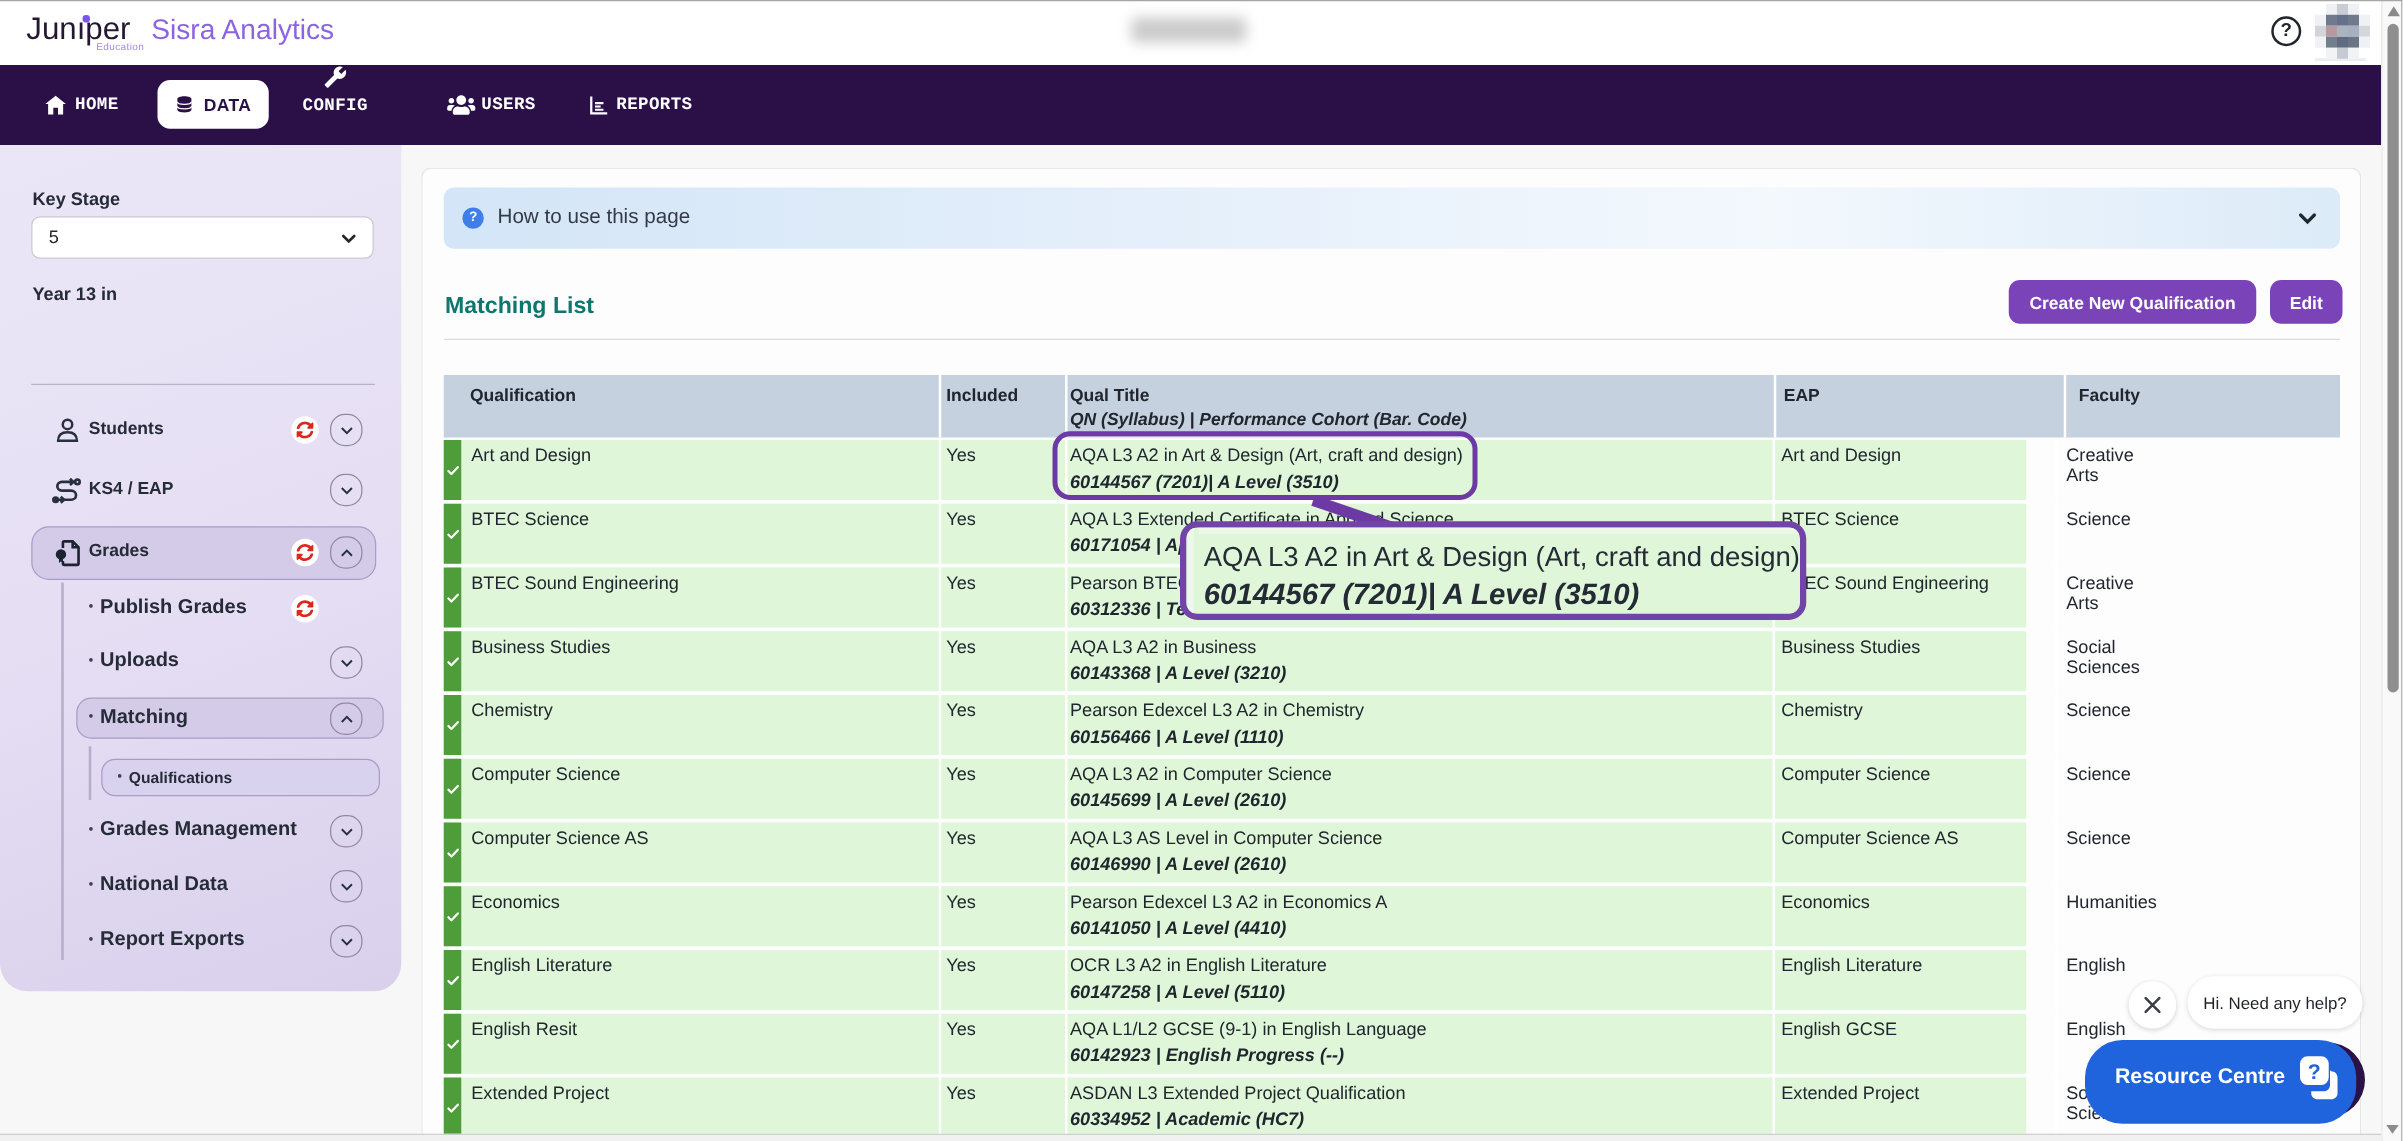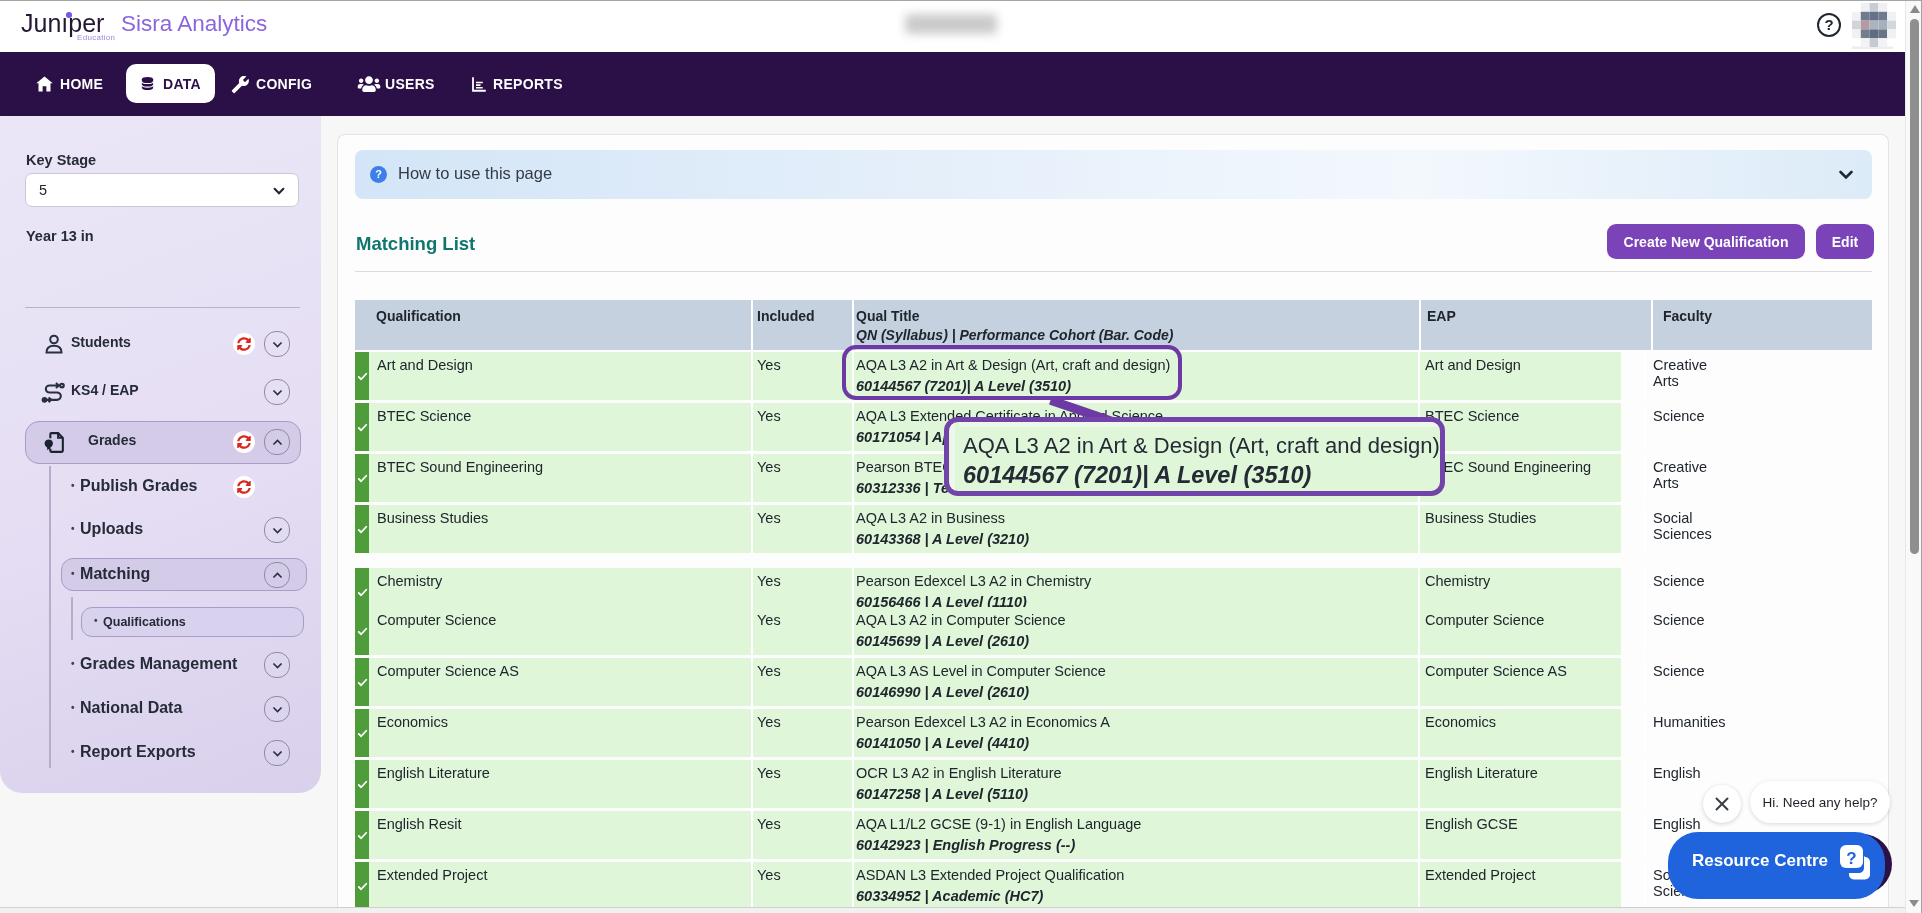--- a/index.html
+++ b/index.html
@@ -11,21 +11,21 @@
   #logo-juniper { position:absolute; left:21px; top:9px; font-size:25px; font-weight:normal; color:#241733; }
   #logo-idot { position:absolute; left:66px; top:12px; width:5.5px; height:5.5px; border-radius:50%; background:#7a57e8; }
   #logo-edu { position:absolute; left:77px; top:33px; font-size:8px; color:#a487e6; letter-spacing:0.3px; }
   #logo-sisra { position:absolute; left:121px; top:11px; font-size:22.5px; color:#8c64e0; }
   #blur-center { position:absolute; left:905px; top:14px; width:92px; height:20px; background:#cbcbcb; border-radius:4px; filter:blur(5px); }
   #help-q { position:absolute; left:1817px; top:13px; width:24px; height:24px; border:2px solid #20262e; border-radius:50%; color:#20262e; font-size:15px; font-weight:bold; text-align:center; line-height:20px; }
   #avatar { position:absolute; left:1852px; top:3px; width:44px; height:46px; }
 
   
   #navbar { position:absolute; left:0; top:52px; width:1905px; height:64px; background:#2b1048; }
-  .navitem { position:absolute; top:0; height:64px; display:flex; align-items:center; gap:9px; color:#ffffff; font-weight:bold; font-size:14px; letter-spacing:0.3px; }
+  .navitem { position:absolute; top:0; height:64px; display:flex; align-items:center; gap:9px; color:#ffffff; font-weight:bold; font-size:14px; letter-spacing:0.3px;font-family:Liberation Mono, monospace; }
   #nav-data { position:absolute; left:126px; top:12px; width:89px; height:39px; background:#ffffff; border-radius:10px; display:flex; align-items:center; justify-content:center; gap:8px; color:#2b1048; font-weight:bold; font-size:14px; letter-spacing:0.3px; }
 
   
   #sidebar { position:absolute; left:0; top:116px; width:321px; height:677px; background:linear-gradient(160deg,#ebe6f7 0%,#e6dff4 50%,#d9d0ec 100%); border-radius:0 0 22px 22px; }
   .sb-label { position:absolute; left:26px; font-size:14.5px; font-weight:bold; color:#252b37; }
   .sb-select { position:absolute; left:25px; width:274px; height:34px; background:#ffffff; border:1px solid #c9c9d4; border-radius:7px; font-size:14.5px; color:#20262e; line-height:32px; padding-left:13px; }
   .sb-select .chev { position:absolute; right:12px; top:10px; }
   #sb-sep { position:absolute; left:25px; top:191px; width:275px; height:1px; background:#b9b3c6; }
   .sb-item { position:absolute; left:42px; font-size:14px; font-weight:bold; color:#252b37; }
   .pill { position:absolute; background:#d4cbe9; border:1px solid #a89dc6; border-radius:14px; }
@@ -122,21 +122,21 @@
       </svg>
     <span>HOME</span>
   </div>
   <div id="nav-data">
     <svg width="15" height="15" viewBox="0 0 24 24">
         <path fill="#2b1048" d="M3 5 C3 3.1 7 1.6 12 1.6 C17 1.6 21 3.1 21 5 L21 19 C21 20.9 17 22.4 12 22.4 C7 22.4 3 20.9 3 19 Z"></path>
         <path fill="none" stroke="#ffffff" stroke-width="1.7" d="M3 8.6 C3 10.5 7 12 12 12 C17 12 21 10.5 21 8.6 M3 14.4 C3 16.3 7 17.8 12 17.8 C17 17.8 21 16.3 21 14.4"></path>
       </svg>
     <span>DATA</span>
   </div>
-  <div class="navitem" style="left:231px;gap:6px;">
+  <div class="navitem" style="left:242px;gap:6px;flex-direction:column;">
     <svg width="19" height="19" viewBox="0 0 24 24" fill="#fff" style="transform:scaleX(-1);">
         <path d="M22.7 19.3 l-9.1-9.1 c0.9-2.3 0.4-5-1.5-6.9 -2-2-5-2.4-7.4-1.3 L9 6.3 6.3 9 2 4.7 c-1.2 2.4-0.7 5.4 1.3 7.4 1.9 1.9 4.6 2.4 6.9 1.5 l9.1 9.1 c0.4 0.4 1 0.4 1.4 0 l2-2 c0.5-0.4 0.5-1.1 0-1.4 z"></path>
       </svg>
     <span>CONFIG</span>
   </div>
   <div class="navitem" style="left:357px;gap:4px;">
     <svg width="24" height="18" viewBox="0 0 640 512" fill="#fff">
         <path d="M96 224c35.3 0 64-28.7 64-64s-28.7-64-64-64-64 28.7-64 64 28.7 64 64 64zm448 0c35.3 0 64-28.7 64-64s-28.7-64-64-64-64 28.7-64 64 28.7 64 64 64zm32 32h-64c-17.6 0-33.5 7.1-45.1 18.6 40.3 22.1 68.9 62 75.1 109.4h66c17.7 0 32-14.3 32-32v-32c0-35.3-28.7-64-64-64zm-256 0c61.9 0 112-50.1 112-112S381.9 32 320 32 208 82.1 208 144s50.1 112 112 112zm76.8 32h-8.3c-20.8 10-43.9 16-68.5 16s-47.6-6-68.5-16h-8.3C179.6 288 128 339.6 128 403.2V432c0 26.5 21.5 48 48 48h288c26.5 0 48-21.5 48-48v-28.8c0-63.6-51.6-115.2-115.2-115.2zm-223.7-13.4C161.5 263.1 145.6 256 128 256H64c-35.3 0-64 28.7-64 64v32c0 17.7 14.3 32 32 32h65.9c6.3-47.4 34.9-87.3 75.2-109.4z"></path>
       </svg>
     <span>USERS</span>
@@ -190,21 +190,21 @@
       </svg>
     </div>
 
   <div class="pill" style="left:25px;top:305px;width:276px;height:43px;"></div>
   <svg style="position:absolute;left:42px;top:314px;" width="25" height="25" viewBox="0 0 24 24" fill="none" stroke="#1c2330" stroke-width="2">
       <path d="M8 8 V4 C8 3.4 8.4 3 9 3 H15.5 L20 7.5 V20 C20 20.6 19.6 21 19 21 H9 C8.4 21 8 20.6 8 20 V18"></path>
       <path d="M15.5 3 V7.5 H20" fill="none"></path>
       <circle cx="6.5" cy="13" r="3" fill="#1c2330"></circle>
       <path d="M5 15.5 L5 19.5 L6.5 18.3 L8 19.5 L8 15.5" fill="#1c2330" stroke="none"></path>
     </svg>
-  <div class="sb-item" style="left:71px;top:316px;margin-left:17px;">Grades</div>
+  <div class="sb-item" style="left:71px;top:316px;">Grades</div>
   <div class="refresh" style="left:233px;top:315px;">
       <svg width="14" height="14" viewBox="0 0 512 512" fill="#da291c">
         <path d="M370.72 133.28C339.458 104.008 298.888 87.962 255.848 88c-77.458.068-144.328 53.178-162.791 126.85-1.344 5.363-6.122 9.15-11.651 9.15H24.103c-7.498 0-13.194-6.807-11.807-14.176C33.933 94.924 134.813 8 256 8c66.448 0 126.791 26.136 171.315 68.685L463.03 40.97C478.149 25.851 504 36.559 504 57.941V192c0 13.255-10.745 24-24 24H345.941c-21.382 0-32.09-25.851-16.971-40.971l41.75-41.749zM32 296h134.059c21.382 0 32.09 25.851 16.971 40.971l-41.75 41.75c31.262 29.273 71.835 45.319 114.876 45.28 77.418-.07 144.315-53.144 162.787-126.849 1.344-5.363 6.122-9.15 11.651-9.15h57.304c7.498 0 13.194 6.807 11.807 14.176C478.067 417.076 377.187 504 256 504c-66.448 0-126.791-26.136-171.315-68.685L48.97 471.03C33.851 486.149 8 475.441 8 454.059V320c0-13.255 10.745-24 24-24z"></path>
       </svg>
     </div>
   <div class="chevcirc" style="left:264px;top:313px;">
       <svg width="13" height="13" viewBox="0 0 16 16" fill="none" stroke="#273041" stroke-width="2">
         <path d="M3 10.5 L8 5.5 L13 10.5"></path>
       </svg>
     </div>
@@ -348,21 +348,21 @@
   <div class="csep" style="left:497px;"></div>
   <div class="csep" style="left:1063px;"></div>
   <div class="csep" style="left:1289px;"></div>
   <div class="c1">Business Studies</div>
   <div class="c2">Yes</div>
   <div class="c3a">AQA L3 A2 in Business</div>
   <div class="c3b">60143368 | A Level (3210)</div>
   <div class="c4">Business Studies</div>
   <div class="c5">Social Sciences</div>
 </div>
-<div class="row" style="top:556px;margin-top:12px;">
+<div class="row" style="top:556px;">
   <div class="stripe">
         <svg width="11" height="11" viewBox="0 0 16 16" fill="none" stroke="#ffffff" stroke-width="2.6" stroke-linecap="round" stroke-linejoin="round">
           <path d="M2.5 8.5 L6 12 L13.5 4"></path>
         </svg>
       </div>
   <div class="csep" style="left:396px;"></div>
   <div class="csep" style="left:497px;"></div>
   <div class="csep" style="left:1063px;"></div>
   <div class="csep" style="left:1289px;"></div>
   <div class="c1">Chemistry</div>

